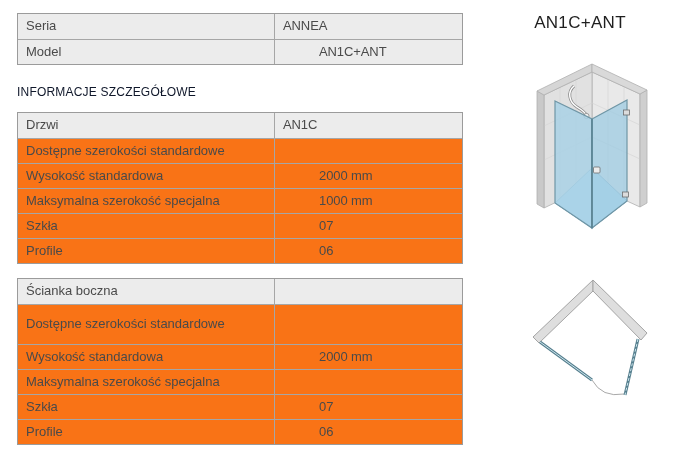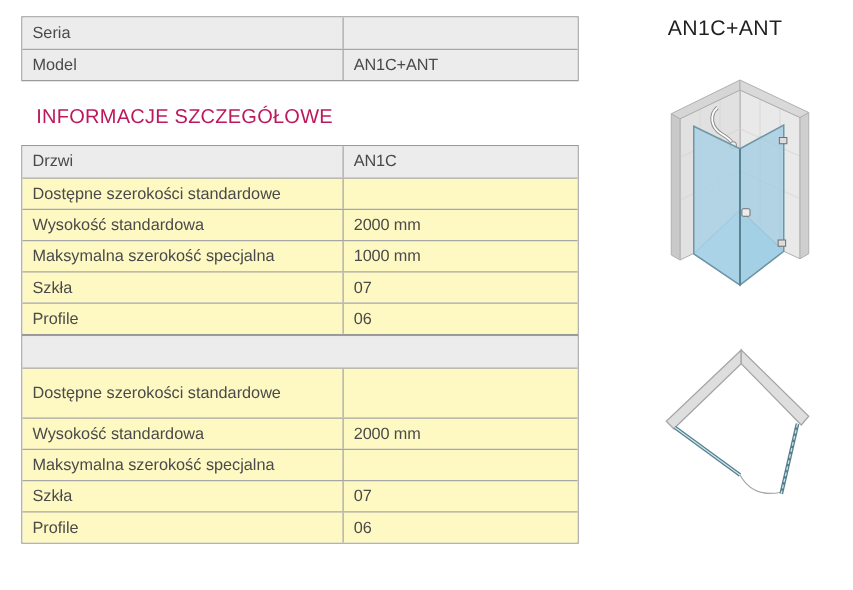--- a/index.html
+++ b/index.html
@@ -7,52 +7,53 @@
   body {
     position:relative;
     background:#ffffff;
     font-family:"Liberation Sans", sans-serif;
     color:#4a4a4a;
     overflow:hidden;
   }
   .left-col { position:absolute; left:17px; top:13px; width:446px; }
 
   .tbl { border:1px solid #9b9b9b; width:100%; }
-  .row { display:grid; grid-template-columns:257px 1fr; min-height:25px; background:#fef9c3; }
-  .row + .row { border-top:1px solid #a6a6a6; }
+  .row { display:grid; grid-template-columns:257px 1fr; min-height:25px; background:#f97316; }
+  .row + .row { border-top:1px solid #a6a6a6;gap:36px; }
   .row.shaded { background:#ececec; }
   .row.tall { min-height:40px; }
   .cell { display:flex; align-items:center; padding:3px 8px; font-size:13px; line-height:1.25; }
   .cell.label { border-right:1px solid #a6a6a6; }
   .cell.value { letter-spacing:-0.1px; }
 
   .section-heading {
-    margin:20px 0 13px 12px;
-    font-size:16px;
+    margin:20px 0 13px 0;
+    font-size:12px;
     font-weight:400;
-    color:#be185d;
+    color:#0f172a;
     letter-spacing:0.2px;
   }
-  .spec-table { }
+  .spec-table { margin-bottom:14px; }
 
   .diagram-title {
     position:absolute; left:500px; top:13px; width:160px;
     text-align:center; font-size:17px; color:#1f1f1f; letter-spacing:0.3px;
   }
   .svg-3d   { position:absolute; left:528px; top:56px; }
   .svg-plan { position:absolute; left:524px; top:276px; }
 </style>
 </head>
 <body>
 
 <div class="left-col">
 
   <div class="tbl">
     <div class="row shaded">
       <div class="cell label">Seria</div>
+      <div class="cell value">ANNEA</div>
     </div>
     <div class="row shaded">
       <div class="cell label">Model</div>
       <div class="cell value">AN1C+ANT</div>
     </div>
   </div>
 
   <h2 class="section-heading">INFORMACJE SZCZEGÓŁOWE</h2>
 
   <div class="tbl spec-table">
@@ -76,20 +77,21 @@
       <div class="cell value">07</div>
     </div>
     <div class="row">
       <div class="cell label">Profile</div>
       <div class="cell value">06</div>
     </div>
   </div>
 
   <div class="tbl">
     <div class="row shaded">
+      <div class="cell label">Ścianka boczna</div>
     </div>
     <div class="row tall">
       <div class="cell label">Dostępne szerokości standardowe</div>
     </div>
     <div class="row">
       <div class="cell label">Wysokość standardowa</div>
       <div class="cell value">2000 mm</div>
     </div>
     <div class="row">
       <div class="cell label">Maksymalna szerokość specjalna</div>

